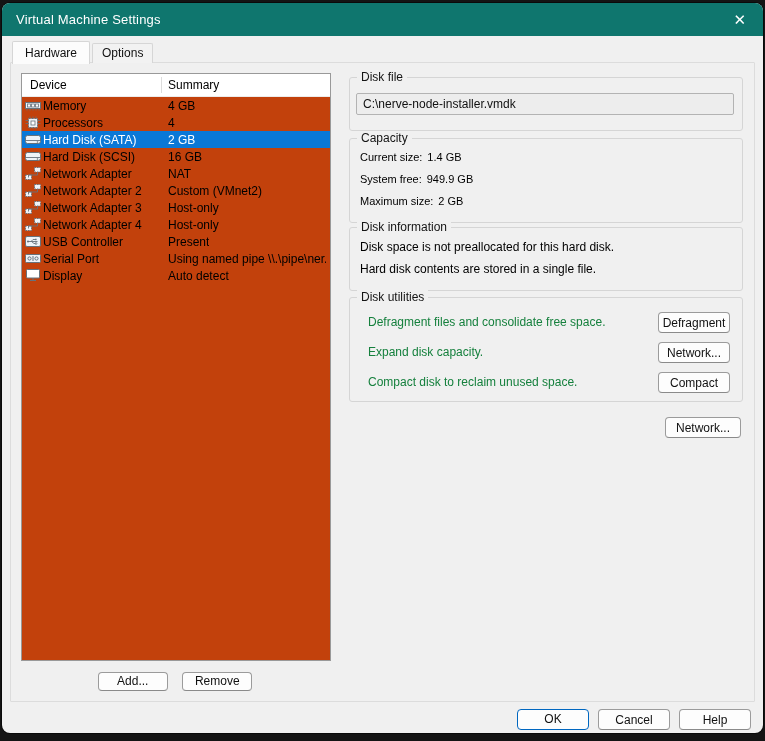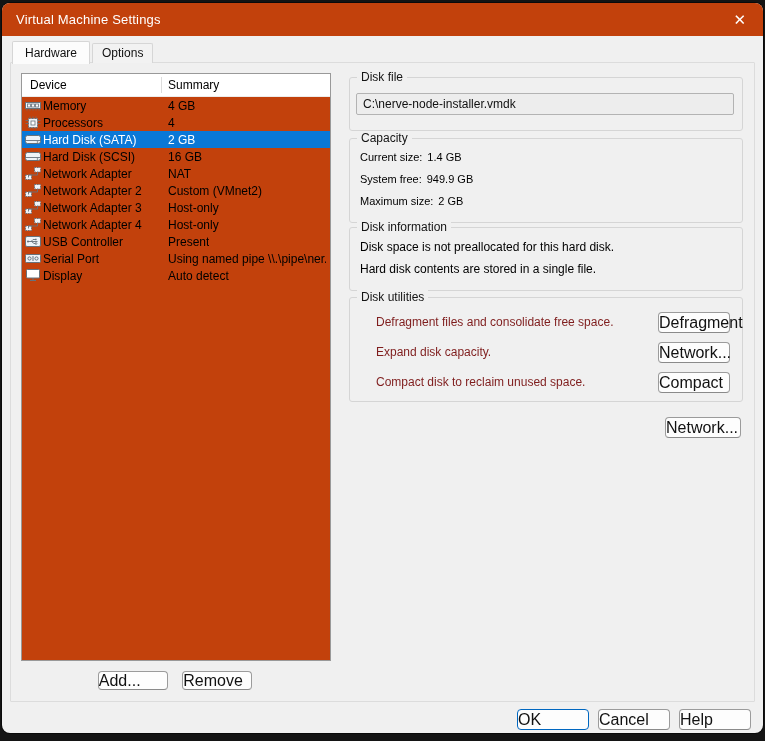--- a/index.html
+++ b/index.html
@@ -7,21 +7,21 @@
     width:765px;height:741px;background:#141414;position:relative;overflow:hidden;
     font-family:"Liberation Sans", sans-serif;-webkit-font-smoothing:antialiased;
   }
   .dialog{
     position:absolute;left:2px;top:3px;width:761px;height:730px;
     background:#f0f0f0;border-radius:8px;overflow:hidden;
     box-shadow:0 0 0 1px #0a0a0a;
   }
   
   .titlebar{
-    position:absolute;left:0;top:0;right:0;height:33px;background:#c2410c;
+    position:absolute;left:0;top:0;right:0;height:33px;background:#0f766e;
     display:flex;align-items:center;color:#fff;
   }
   .titlebar .title{font-size:13px;padding-left:14px;letter-spacing:.2px;}
   .titlebar .close{margin-left:auto;margin-right:17px;font-size:15px;line-height:15px;cursor:default;}
   
   .tabstrip{position:absolute;left:10px;top:39px;height:21px;display:flex;align-items:flex-end;z-index:3;}
   .tab{
     font-size:12px;color:#111;background:#f2f2f2;border:1px solid #d6d6d6;border-bottom:none;
     padding:2px 9px 3px 9px;margin-right:2px;border-radius:2px 2px 0 0;
   }
@@ -40,23 +40,23 @@
   .lhead .col-dev{position:absolute;left:8px;top:4px;}
   .lhead .col-sum{position:absolute;left:146px;top:4px;}
   .lhead .coldiv{position:absolute;left:139px;top:3px;bottom:3px;width:1px;background:#dcdcdc;}
   .lrow{position:relative;height:17px;display:flex;align-items:center;padding-left:3px;}
   .lrow .dicon{width:16px;height:13px;margin-right:2px;flex:0 0 16px;display:inline-block;}
   .lrow .dicon svg{display:block;}
   .lrow .dsum{position:absolute;left:146px;white-space:nowrap;overflow:hidden;max-width:158px;}
   .lrow.sel{background:#0a78d7;color:#fff;}
   
   .btn{
-    font-family:"Liberation Sans", sans-serif;font-size:16px;color:#111;
+    font-family:"Liberation Sans", sans-serif;font-size:12px;color:#111;
     background:#fdfdfd;border:1px solid #9b9b9b;border-bottom-color:#8a8a8a;border-radius:4px;
-    height:21px;line-height:18px;text-align:left;padding:0;cursor:default;
+    height:21px;line-height:18px;text-align:center;padding:0;cursor:default;
   }
   .listbtns{position:absolute;left:0;top:608px;width:328px;text-align:center;}
   .listbtns .btn{width:70px;height:19px;line-height:16px;margin:0 5px;}
   
   .rightpanel{position:absolute;left:338px;top:0;width:394px;height:638px;}
   .group{
     position:absolute;left:0;width:392px;border:1px solid #d5d5d5;border-radius:3px;background:#f0f0f0;
   }
   .glabel{
     position:absolute;top:-8px;left:7px;background:#f0f0f0;padding:0 4px;font-size:12px;color:#141414;
@@ -66,21 +66,21 @@
     position:absolute;left:6px;right:8px;top:15px;height:20px;background:#ededed;
     border:1px solid #b3b3b3;border-radius:2px;font-size:12px;color:#111;
     line-height:20px;padding-left:6px;white-space:nowrap;overflow:hidden;
   }
   .g-capacity{top:75px;height:83px;}
   .cap-row{position:absolute;left:10px;height:15px;font-size:11px;color:#000;display:flex;gap:5px;white-space:nowrap;}
   .g-info{top:164px;height:62px;}
   .info-line{position:absolute;left:10px;font-size:12px;color:#000;white-space:nowrap;}
   .g-util{top:234px;height:103px;}
   .util-row{position:absolute;left:10px;right:12px;height:21px;}
-  .util-row .desc{position:absolute;left:16px;top:3px;font-size:12px;color:#7f1d1d;white-space:nowrap;}
+  .util-row .desc{position:absolute;left:8px;top:3px;font-size:12px;color:#15803d;white-space:nowrap;}
   .util-row .btn{position:absolute;right:0;top:0;width:72px;}
   .advanced{position:absolute;top:354px;right:2px;width:76px;}
   
   .bottombar{position:absolute;right:12px;top:706px;height:24px;display:flex;gap:9px;}
   .bottombar .btn{width:72px;}
   .btn.ok{border:1.5px solid #0067c0;line-height:17px;}
 </style>
 </head>
 <body>
 

